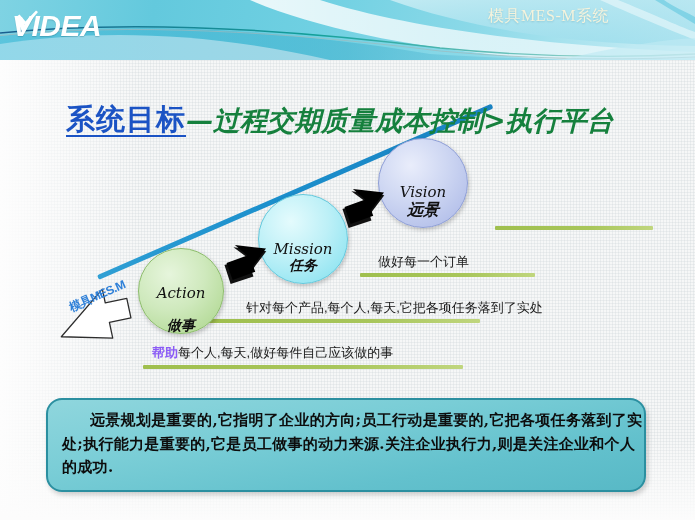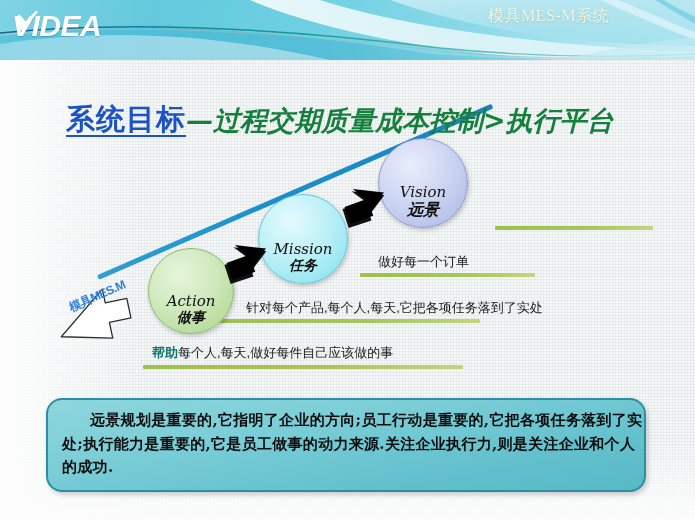--- a/index.html
+++ b/index.html
@@ -153,24 +153,25 @@
   }
   .circle .cn {
     font-family: "DejaVu Serif", "Liberation Serif", serif;
     font-weight: bold;
     font-style: italic;
     color: #111;
     line-height: 1.1;
   }
 
   #circle-action {
-    left: 148px; top: 248px;
+    left: 138px; top: 248px;
     width: 84px; height: 84px;
     background: radial-gradient(circle at 36% 30%, #e6f5dc 0%, #cfe9bd 45%, #a9d488 100%);
     border: 1px solid #8dbd6c;
+    justify-content: space-between;
   }
   #circle-action .en { font-size: 15px; }
   #circle-action .cn { font-size: 14px; }
 
   #circle-mission {
     left: 258px; top: 194px;
     width: 88px; height: 88px;
     background: radial-gradient(circle at 36% 30%, #e4fbfd 0%, #bdf0f7 45%, #7fe0ef 100%);
     border: 1px solid #63c8dc;
   }
@@ -208,21 +209,21 @@
   
   .note {
     position: absolute;
     z-index: 5;
     font-family: "Liberation Sans", "DejaVu Sans", sans-serif;
     font-size: 13px;
     color: #1a1a1a;
     white-space: nowrap;
     padding-bottom: 2px;
   }
-  .note .hl { color: #0f766e; font-weight: bold; }
+  .note .hl { color: #8b5cf6; font-weight: bold; }
   .uline {
     position: absolute;
     z-index: 4;
     height: 4px;
     border-radius: 1px;
     background: linear-gradient(90deg, #9fbf4e 0%, #a8c65b 60%, #c0d67e 100%);
   }
 
   #note1 { left: 497px; top: 206px; }
   #uline1 { left: 495px; top: 226px; width: 158px; }

